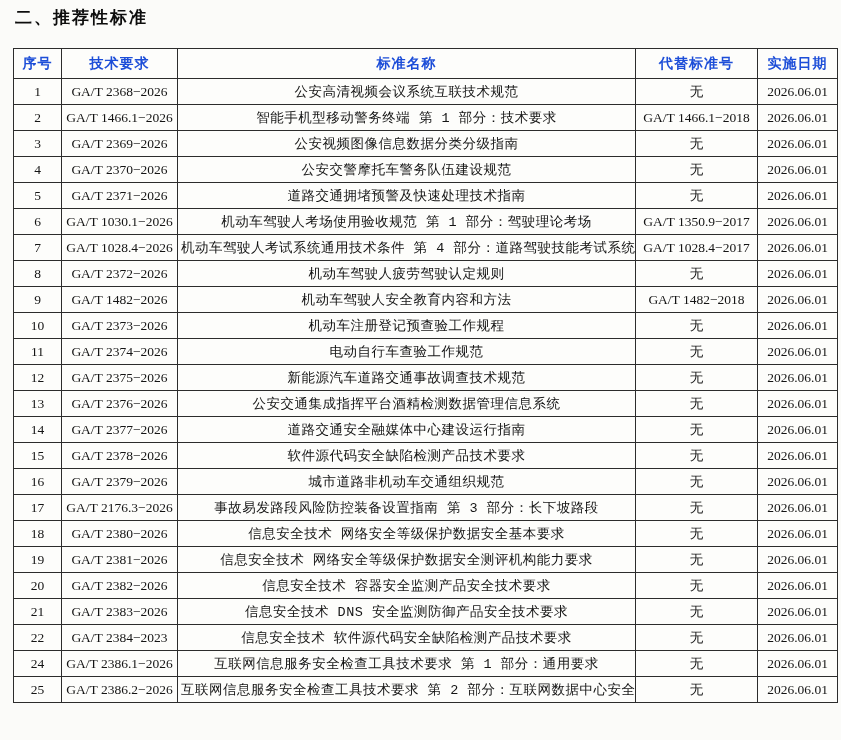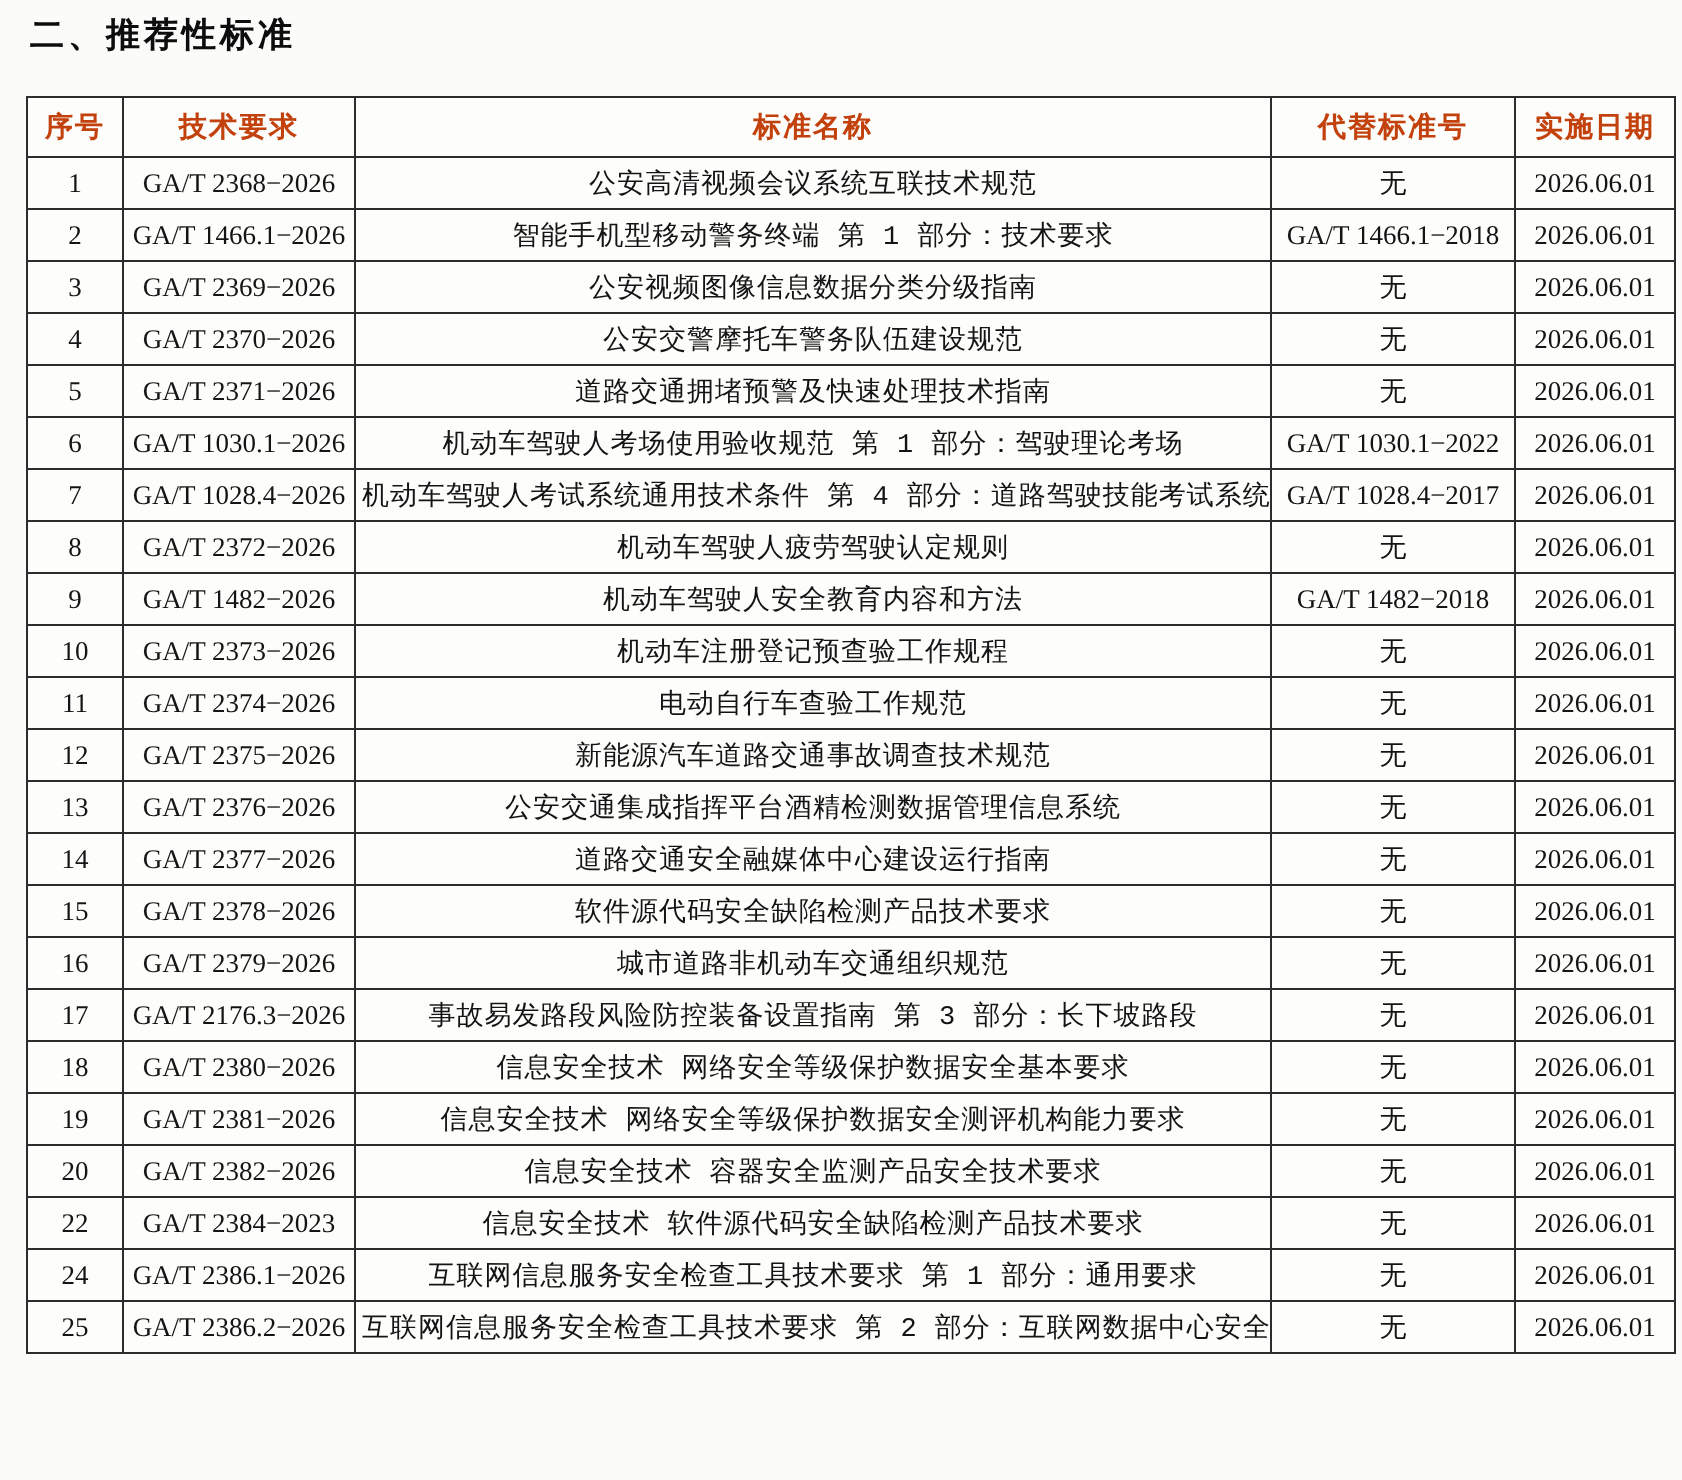--- a/index.html
+++ b/index.html
@@ -47,21 +47,21 @@
     overflow: hidden;
     white-space: nowrap;
     text-align: center;
     vertical-align: middle;
   }
   table.standards thead th {
     height: 29px;
     font-size: 14px;
     font-weight: 700;
     letter-spacing: 1px;
-    color: #c2410c;
+    color: #1d4ed8;
   }
   table.standards tbody td {
     height: 25px;
     font-size: 13.5px;
   }
   td.cell-no   { font-size: 13px; }
   td.cell-code { font-size: 13.5px; letter-spacing: 0; margin-left: 16px; }
   td.cell-name {
     text-align: left;
     padding-left: 8px;
@@ -129,21 +129,21 @@
       <td class="cell-no">5</td>
       <td class="cell-code">GA/T 2371−2026</td>
       <td class="cell-name">道路交通拥堵预警及快速处理技术指南</td>
       <td class="cell-replace">无</td>
       <td class="cell-date">2026.06.01</td>
     </tr>
         <tr>
       <td class="cell-no">6</td>
       <td class="cell-code">GA/T 1030.1−2026</td>
       <td class="cell-name">机动车驾驶人考场使用验收规范 第 1 部分：驾驶理论考场</td>
-      <td class="cell-replace">GA/T 1030.1−2022</td>
+      <td class="cell-replace">GA/T 1350.9−2017</td>
       <td class="cell-date">2026.06.01</td>
     </tr>
         <tr>
       <td class="cell-no">7</td>
       <td class="cell-code">GA/T 1028.4−2026</td>
       <td class="cell-name">机动车驾驶人考试系统通用技术条件 第 4 部分：道路驾驶技能考试系统</td>
       <td class="cell-replace">GA/T 1028.4−2017</td>
       <td class="cell-date">2026.06.01</td>
     </tr>
         <tr>
@@ -231,20 +231,27 @@
       <td class="cell-date">2026.06.01</td>
     </tr>
         <tr>
       <td class="cell-no">20</td>
       <td class="cell-code">GA/T 2382−2026</td>
       <td class="cell-name">信息安全技术 容器安全监测产品安全技术要求</td>
       <td class="cell-replace">无</td>
       <td class="cell-date">2026.06.01</td>
     </tr>
         <tr>
+      <td class="cell-no">21</td>
+      <td class="cell-code">GA/T 2383−2026</td>
+      <td class="cell-name">信息安全技术 DNS 安全监测防御产品安全技术要求</td>
+      <td class="cell-replace">无</td>
+      <td class="cell-date">2026.06.01</td>
+    </tr>
+        <tr>
       <td class="cell-no">22</td>
       <td class="cell-code">GA/T 2384−2023</td>
       <td class="cell-name">信息安全技术 软件源代码安全缺陷检测产品技术要求</td>
       <td class="cell-replace">无</td>
       <td class="cell-date">2026.06.01</td>
     </tr>
         <tr>
       <td class="cell-no">24</td>
       <td class="cell-code">GA/T 2386.1−2026</td>
       <td class="cell-name">互联网信息服务安全检查工具技术要求 第 1 部分：通用要求</td>

